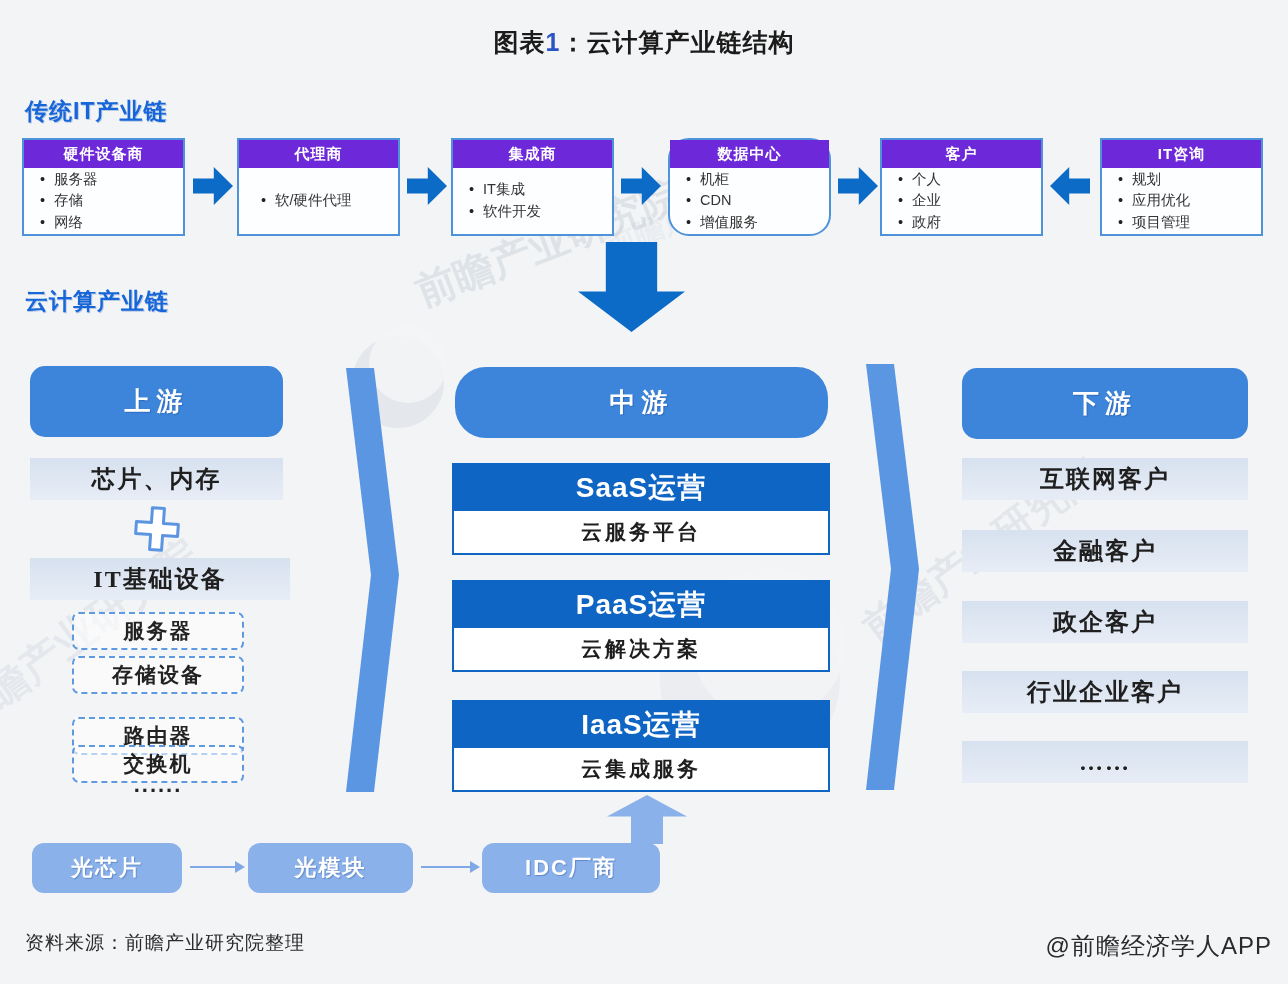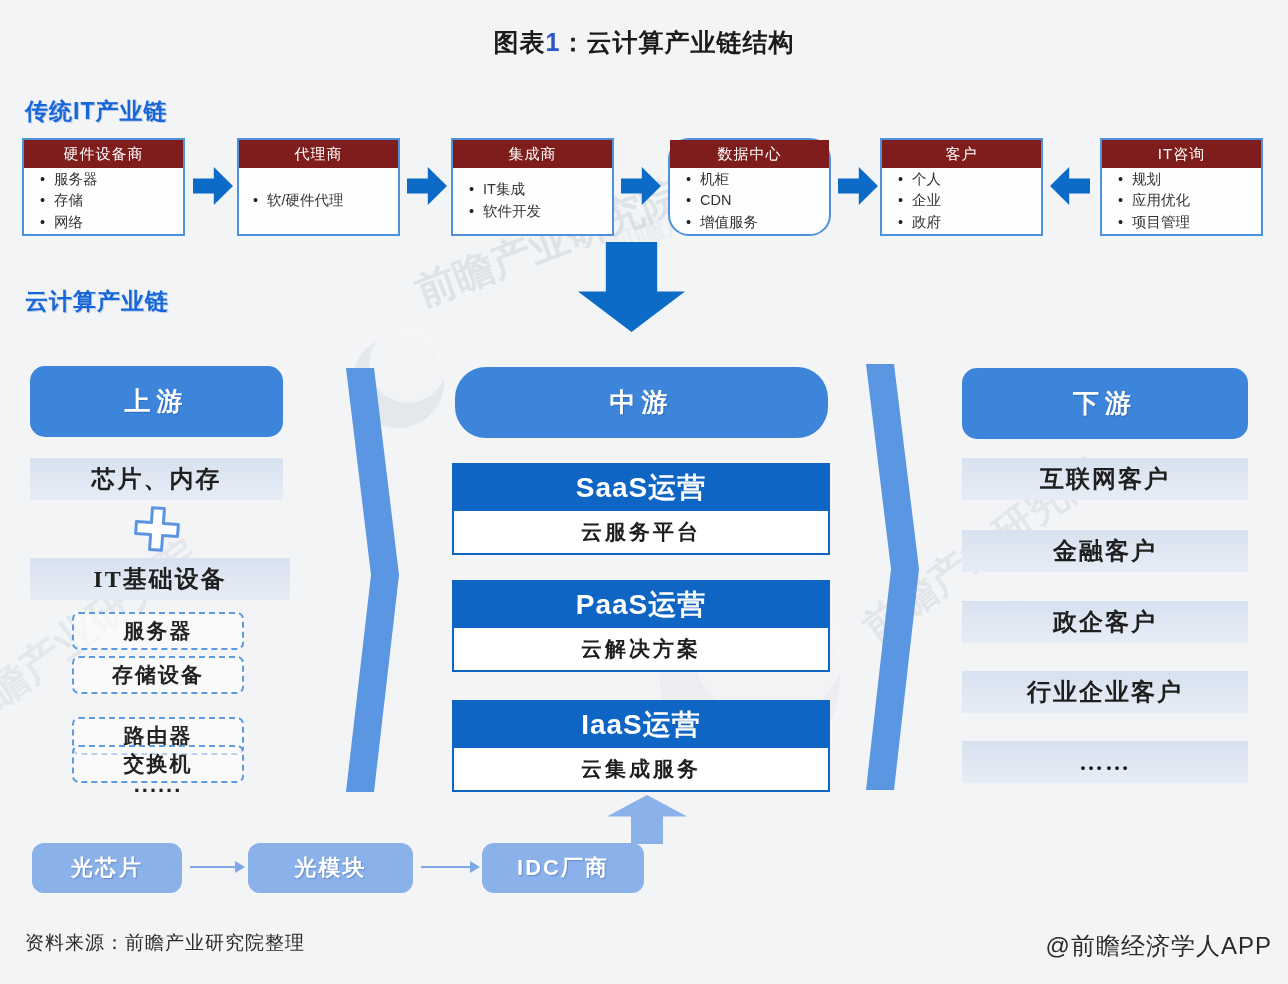--- a/index.html
+++ b/index.html
@@ -12,21 +12,21 @@
   .abs{position:absolute;}
 
   
   .title{left:0;right:0;top:26px;text-align:center;font-size:25px;font-weight:bold;color:#1b1b1b;letter-spacing:1px;}
   .title .num{color:#2b55c4;}
   .sec-label{font-size:23px;font-weight:800;color:#1766d9;letter-spacing:1px;
     text-shadow:1px 1px 0 rgba(17,80,180,.25);}
 
   
   .tbox{top:138px;width:163px;height:98px;border:2px solid #4e92d9;background:#fdfeff;box-sizing:border-box;}
-  .tbox-h{height:28px;background:#7f1d1d;color:#fff;font-size:15px;font-weight:normal;
+  .tbox-h{height:28px;background:#6d28d9;color:#fff;font-size:15px;font-weight:bold;
     display:flex;align-items:center;justify-content:center;letter-spacing:1px;text-align:right;}
   .tbox-b{height:66px;display:flex;flex-direction:column;justify-content:center;gap:2px;padding-left:16px;}
   .bi{font-size:14.5px;color:#333;line-height:1.35;}
   .bi::before{content:"•";margin-right:9px;color:#222;}
 
   
   .arr-r{top:167px;width:40px;height:38px;background:#0d6bc8;
     clip-path:polygon(0 30%,52% 30%,52% 0,100% 50%,52% 100%,52% 70%,0 70%);}
   .arr-l{top:167px;width:40px;height:38px;background:#0d6bc8;
     clip-path:polygon(100% 30%,48% 30%,48% 0,0 50%,48% 100%,48% 70%,100% 70%);}
@@ -94,21 +94,21 @@
   <div class="tbox-b">
     <div class="bi">服务器</div>
     <div class="bi">存储</div>
     <div class="bi">网络</div>
   </div>
 </div>
 <div class="abs arr-r" style="left:193px;"></div>
 
 <div class="abs tbox" style="left:237px;">
   <div class="tbox-h">代理商</div>
-  <div class="tbox-b" style="padding-left:14px;">
+  <div class="tbox-b" style="padding-left:22px;">
     <div class="bi">软/硬件代理</div>
   </div>
 </div>
 <div class="abs arr-r" style="left:407px;"></div>
 
 <div class="abs tbox" style="left:451px;">
   <div class="tbox-h">集成商</div>
   <div class="tbox-b">
     <div class="bi">IT集成</div>
     <div class="bi">软件开发</div>
@@ -193,16 +193,16 @@
 <div class="abs light-item" style="left:962px;top:601px;width:286px;height:42px;">政企客户</div>
 <div class="abs light-item" style="left:962px;top:671px;width:286px;height:42px;">行业企业客户</div>
 <div class="abs light-item" style="left:962px;top:741px;width:286px;height:42px;">……</div>
 
 <div class="abs arr-up"></div>
 
 <div class="abs chip" style="left:32px;width:150px;">光芯片</div>
 <div class="abs thin-arrow" style="left:190px;width:46px;"></div>
 <div class="abs chip" style="left:248px;width:165px;">光模块</div>
 <div class="abs thin-arrow" style="left:421px;width:50px;"></div>
-<div class="abs chip" style="left:482px;width:162px;">IDC厂商</div>
+<div class="abs chip" style="left:482px;width:178px;">IDC厂商</div>
 
 <div class="abs footer-src">资料来源：前瞻产业研究院整理</div>
 <div class="abs footer-credit">@前瞻经济学人APP</div>
 
 </body></html>

